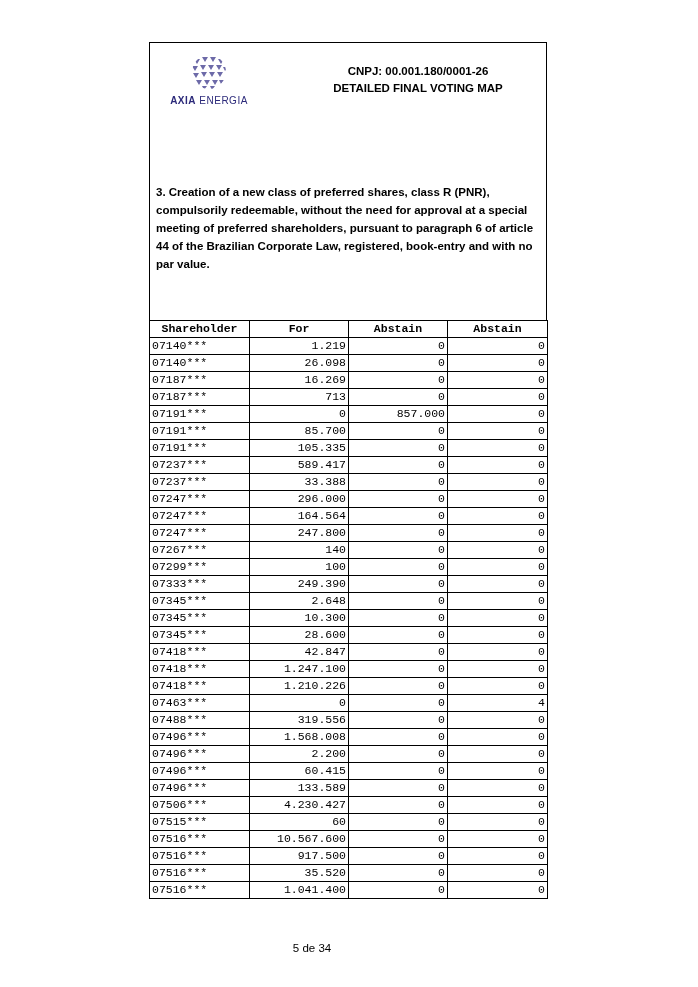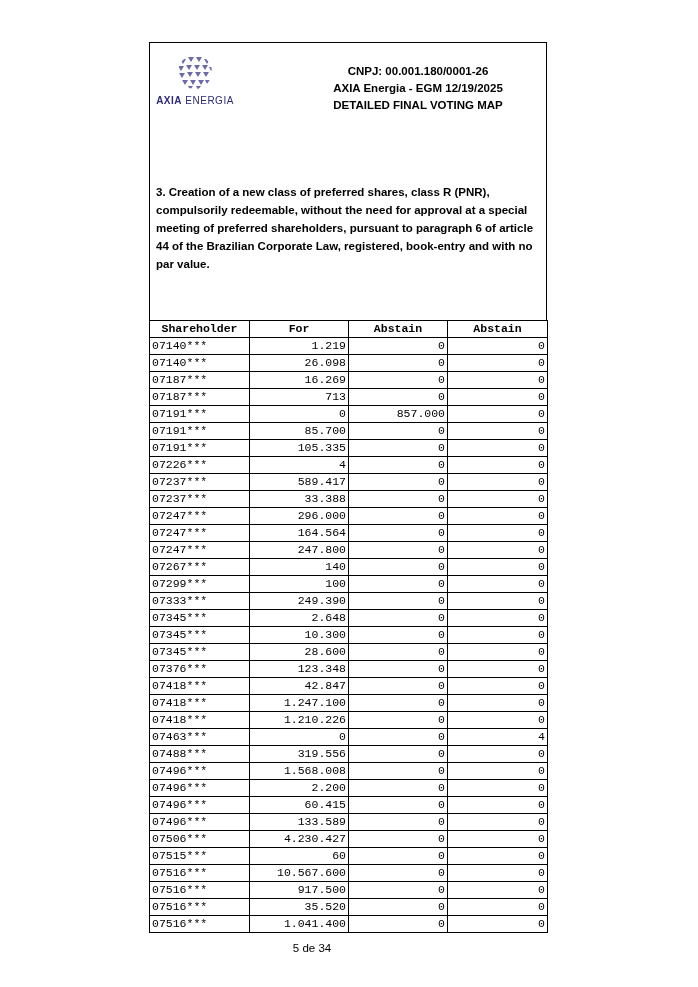--- a/index.html
+++ b/index.html
@@ -2,21 +2,21 @@
 <html><head>
   <meta charset="utf-8">
   <style>
     html, body { margin: 0; padding: 0; background: #ffffff; }
     body { width: 698px; height: 987px; position: relative; font-family: "Liberation Sans", sans-serif; color: #000; }
     .page { position: absolute; left: 149px; top: 42px; width: 398px; }
     .header-box {
       border: 1.5px solid #000; border-bottom: none;
       height: 278px; position: relative; box-sizing: border-box;
     }
-    .logo { position: absolute; left: 0; top: 10px; width: 90px; height: 60px; text-align: center; }
+    .logo { position: absolute; left: 14px; top: 10px; width: 90px; height: 60px; text-align: center; }
     .logo svg { display: block; margin: 0 auto; }
     .logo-text { font-size: 10px; letter-spacing: 0.5px; color: #2c2a7a; margin-top: 2px; }
     .logo-text b { font-weight: bold; }
     .head-lines { position: absolute; left: 140px; right: 0; top: 20px; text-align: center; font-weight: bold; font-size: 11.5px; line-height: 17px; }
     .motion { position: absolute; left: 6px; right: 6px; top: 140px; text-align: left; font-weight: bold; font-size: 11.5px; line-height: 18px; }
     table { border-collapse: collapse; width: 398px; table-layout: fixed; font-size: 11.5px; font-family: Liberation Mono, monospace; }
     th, td { border: 1px solid #000; height: 16px; padding: 0 2px; line-height: 16px; white-space: nowrap; overflow: hidden; }
     th { font-weight: bold; text-align: center; border-top: 1.5px solid #000; }
     td.sh { text-align: left; }
     td.num { text-align: right; }
@@ -58,21 +58,20 @@
             <polygon points="24,27 30,27 27,32"></polygon>
             <polygon points="31,27 36,27 33,31"></polygon>
           <polygon points="14,33 19,33 16,37"></polygon>
             <polygon points="22,33 27,33 24,37"></polygon>
         </g>
       </svg>
       <div class="logo-text"><b>AXIA</b><span> ENERGIA</span></div>
     </div>
     <div class="head-lines">
       <div>CNPJ: 00.001.180/0001-26</div>
-      <div>AXIA Energia - EGM  12/19/2025</div>
       <div>DETAILED FINAL VOTING MAP</div>
     </div>
     <div class="motion">3.  Creation of a new class of preferred shares, class R (PNR), compulsorily redeemable, without the need for approval at a special meeting of preferred shareholders, pursuant to paragraph 6 of article 44 of the Brazilian Corporate Law, registered, book-entry and with no par value.</div>
   </div>
 
   <table>
     <colgroup>
         <col style="width:100px">
         <col style="width:99px">
         <col style="width:99px">
@@ -123,26 +122,20 @@
           <td class="num">0</td>
           <td class="num">0</td>
         </tr>
         <tr>
           <td class="sh">07191***</td>
           <td class="num">105.335</td>
           <td class="num">0</td>
           <td class="num">0</td>
         </tr>
         <tr>
-          <td class="sh">07226***</td>
-          <td class="num">4</td>
-          <td class="num">0</td>
-          <td class="num">0</td>
-        </tr>
-        <tr>
           <td class="sh">07237***</td>
           <td class="num">589.417</td>
           <td class="num">0</td>
           <td class="num">0</td>
         </tr>
         <tr>
           <td class="sh">07237***</td>
           <td class="num">33.388</td>
           <td class="num">0</td>
           <td class="num">0</td>
@@ -191,26 +184,20 @@
         </tr>
         <tr>
           <td class="sh">07345***</td>
           <td class="num">10.300</td>
           <td class="num">0</td>
           <td class="num">0</td>
         </tr>
         <tr>
           <td class="sh">07345***</td>
           <td class="num">28.600</td>
-          <td class="num">0</td>
-          <td class="num">0</td>
-        </tr>
-        <tr>
-          <td class="sh">07376***</td>
-          <td class="num">123.348</td>
           <td class="num">0</td>
           <td class="num">0</td>
         </tr>
         <tr>
           <td class="sh">07418***</td>
           <td class="num">42.847</td>
           <td class="num">0</td>
           <td class="num">0</td>
         </tr>
         <tr>

